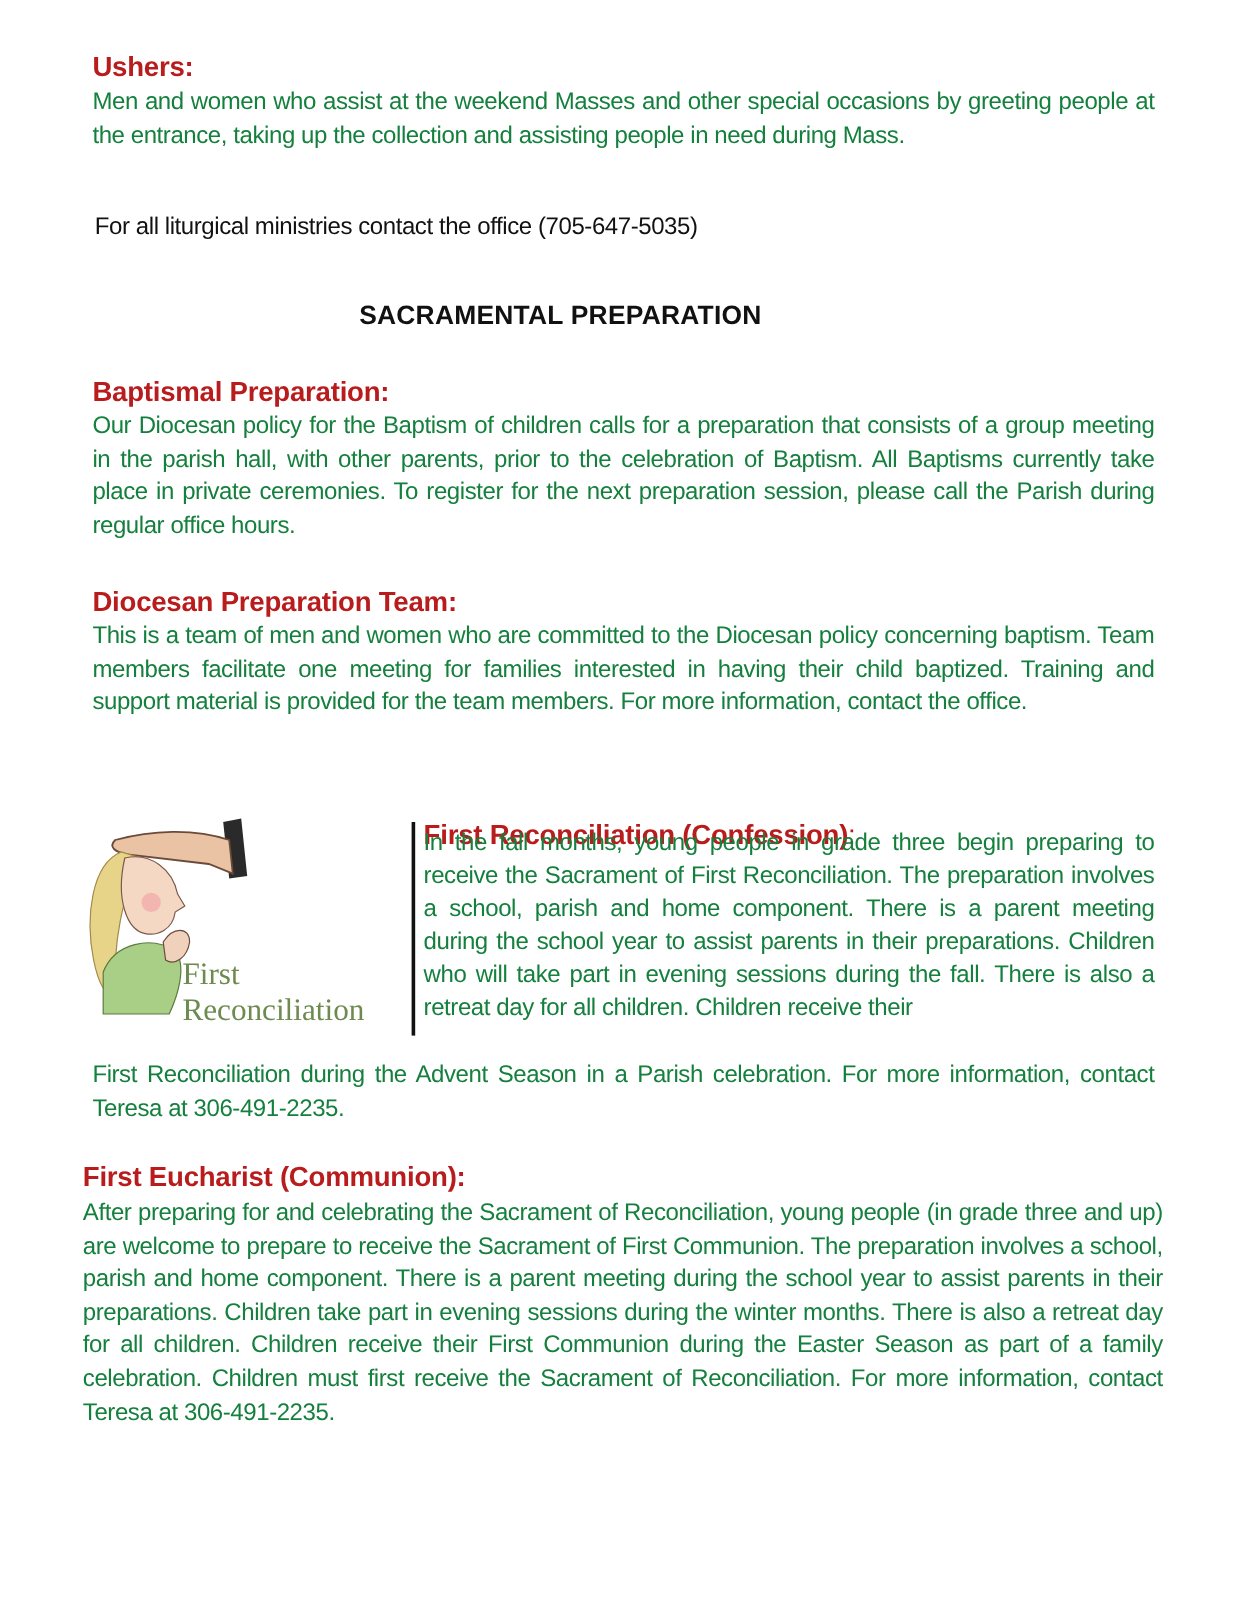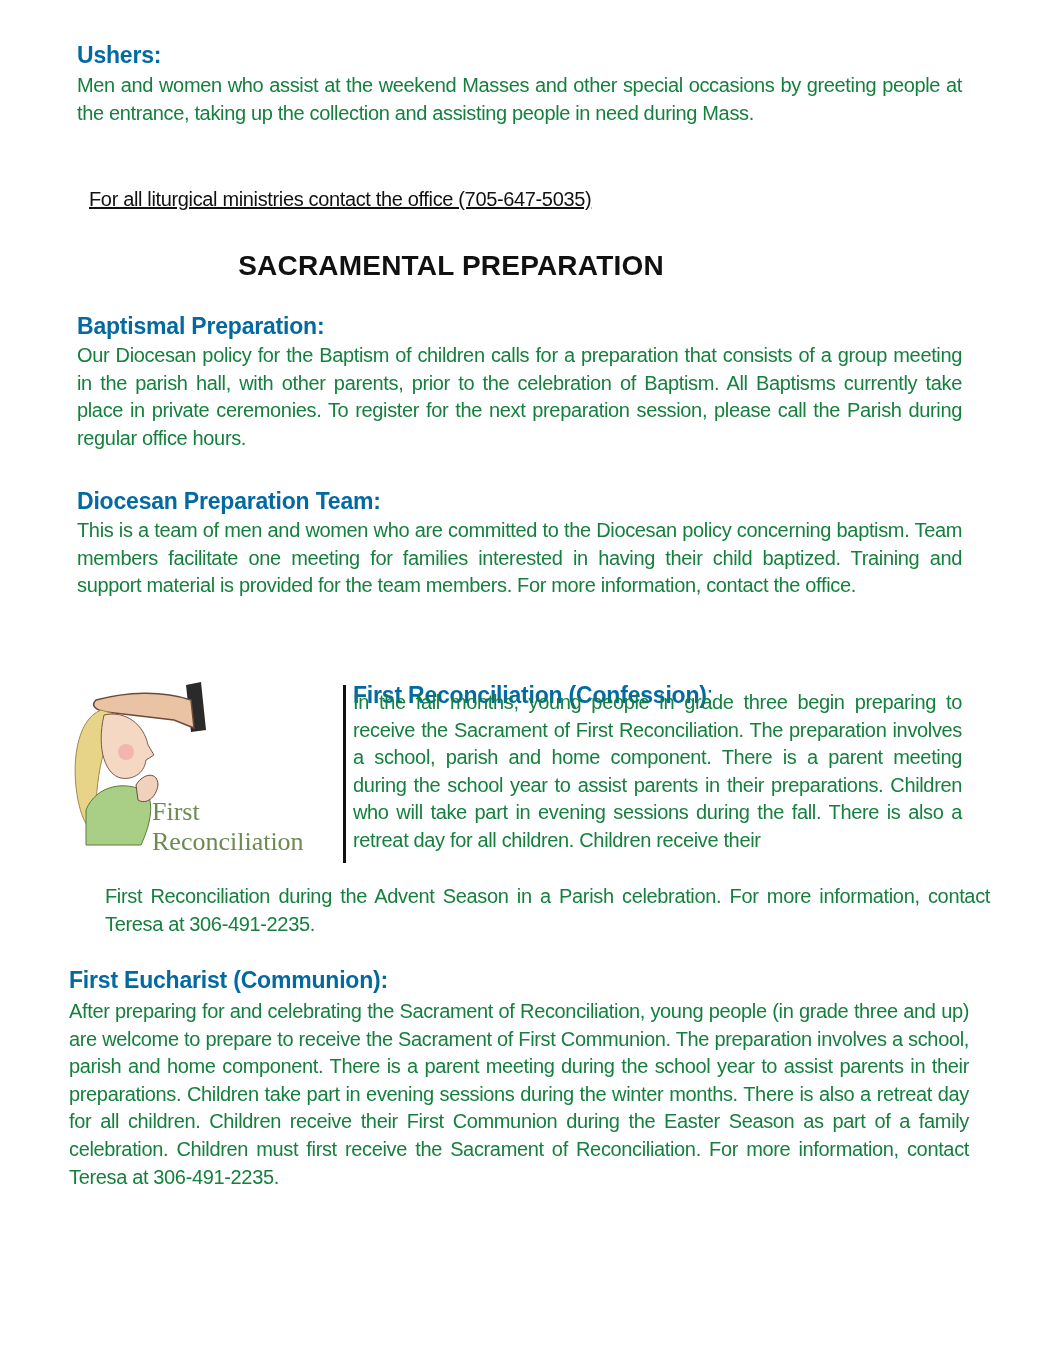--- a/index.html
+++ b/index.html
@@ -2,31 +2,31 @@
 <html><head>
 <meta charset="utf-8">
 <style>
   html, body { margin: 0; padding: 0; background: #ffffff; }
   body {
     width: 1037px; height: 1353px; position: relative; overflow: hidden;
     font-family: "Liberation Sans", sans-serif; color: #111;
   }
   .heading {
     position: absolute; font-weight: bold; font-size: 23px; letter-spacing: -0.2px;
-    margin: 0; color: #0369a1;
+    margin: 0; color: #b91c1c;
   }
   .para {
     position: absolute; font-size: 20px; line-height: 27.6px; margin: 0;
     text-align: justify; text-align-last: left; color: #15803d;
     font-stretch: condensed; letter-spacing: -0.35px;
   }
-  .plain { position: absolute; font-size: 20px; margin: 12px; letter-spacing: -0.35px; text-decoration: underline; }
+  .plain { position: absolute; font-size: 20px; margin: 2px; letter-spacing: -0.35px; }
   .section-title {
-    position: absolute; left: 0; width: 902px; top: 250px; text-align: center;
-    font-weight: bold; font-size: 28px; margin: 0; letter-spacing: 0.2px;
+    position: absolute; left: 16px; width: 902px; top: 250px; text-align: center;
+    font-weight: bold; font-size: 22px; margin: 0; letter-spacing: 0.2px;
   }
   .illustration { position: absolute; left: 66px; top: 680px; width: 276px; height: 180px; text-align: center; }
   .vline { position: absolute; left: 343px; top: 685px; width: 3px; height: 178px; background: #111; }
   .caption-text { font-family: "Liberation Serif", serif; fill: #6d8a4f; }
 </style>
 </head>
 <body>
 
 <h2 class="heading" style="left:77px; top:42px;">Ushers:</h2>
 <p class="para" style="left:77px; top:72px; width:885px;">Men and women who assist at the weekend Masses and other special occasions by greeting people at the entrance, taking up the collection and assisting people in need during Mass.</p>
@@ -57,16 +57,16 @@
     <text x="86" y="140" font-size="26" class="caption-text">First</text>
     <text x="86" y="170" font-size="26" class="caption-text">Reconciliation</text>
   </svg>
 </div>
 <div class="vline"></div>
 
 <h2 class="heading" style="left:353px; top:658px;margin-top:24px;">
   <span>First Reconciliation (Confession)</span><span style="font-weight:normal;">:</span>
 </h2>
 <p class="para" style="left:353px; top:689px; width:609px;">In the fall months, young people in grade three begin preparing to receive the Sacrament of First Reconciliation. The preparation involves a school, parish and home component.  There is a parent meeting during the school year to assist parents in their preparations.  Children who will take part in evening sessions during the fall.  There is also a retreat day for all children.  Children receive their</p>
-<p class="para" style="left:77px; top:883px; width:885px;margin-left:28px;">First Reconciliation during the Advent Season in a Parish celebration. For more information, contact Teresa at 306-491-2235.</p>
+<p class="para" style="left:77px; top:883px; width:885px;">First Reconciliation during the Advent Season in a Parish celebration. For more information, contact Teresa at 306-491-2235.</p>
 
 <h2 class="heading" style="left:69px; top:967px;text-align:right;">First Eucharist (Communion):</h2>
 <p class="para" style="left:69px; top:998px; width:900px;">After preparing for and celebrating the Sacrament of Reconciliation, young people (in grade three and up) are welcome to prepare to receive the Sacrament of First Communion.  The preparation involves a school, parish and home component.  There is a parent meeting during the school year to assist parents in their preparations.  Children take part in evening sessions during the winter months. There is also a retreat day for all children.  Children receive their First Communion during the Easter Season as part of a family celebration. Children must first receive the Sacrament of Reconciliation. For more information, contact Teresa at 306-491-2235.</p>
 
 </body></html>

